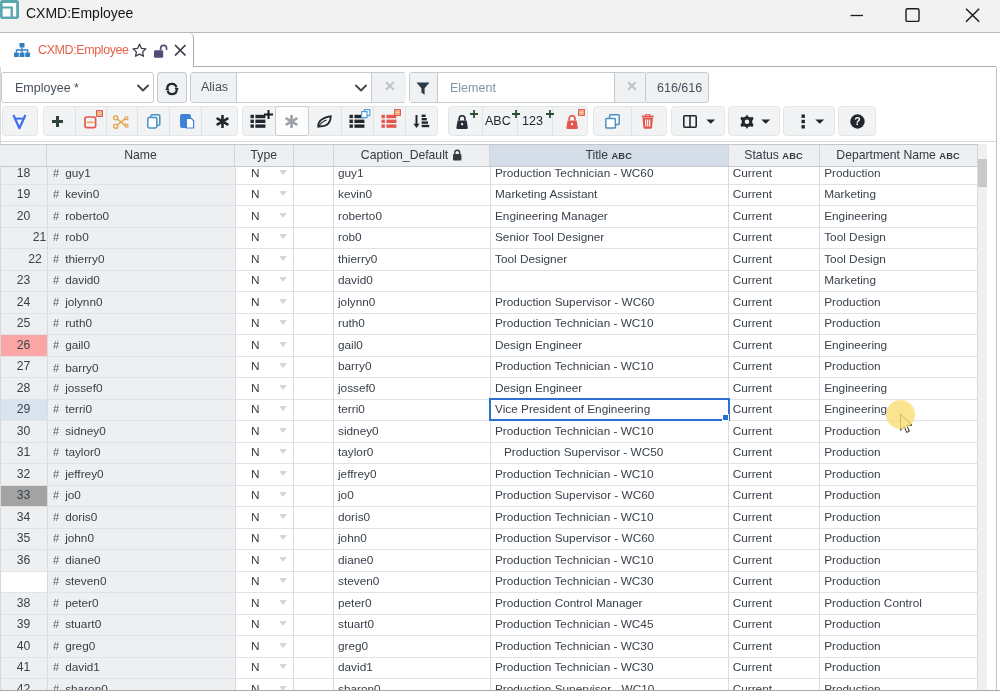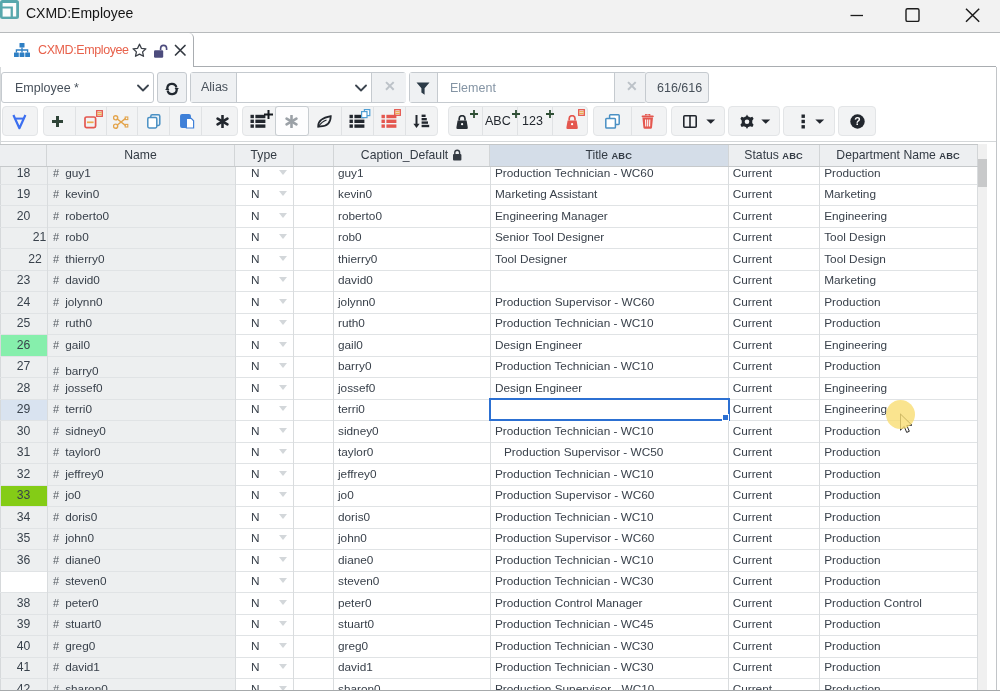--- a/index.html
+++ b/index.html
@@ -396,32 +396,32 @@
         <div class="cell numcell" style="left:0;top:0;width:47px;height:21.5px;background:#edeff0;line-height:21.5px;">25</div>
         <div class="cell gray" style="left:47px;top:0;width:188px;height:21.5px;line-height:21.5px;"><span style="color:#565d64;font-size:11px;margin-left:6px;">#</span><span style="margin-left:6px;">ruth0</span></div>
         <div class="cell" style="left:235px;top:0;width:58.5px;height:21.5px;line-height:21.5px;"><span style="margin-left:16px;">N</span><span style="position:absolute;right:7px;top:7.25px;width:0;height:0;border-left:4.5px solid transparent;border-right:4.5px solid transparent;border-top:5px solid #d3d7da;"></span></div>
         <div class="cell" style="left:333.5px;top:0;width:156.5px;height:21.5px;line-height:21.5px;padding-left:4.5px;">ruth0</div>
         <div class="cell" style="left:490px;top:0;width:238.7px;height:21.5px;line-height:21.5px;padding-left:5px;">Production Technician - WC10</div>
         <div class="cell" style="left:728.7px;top:0;width:91px;height:21.5px;line-height:21.5px;padding-left:4px;">Current</div>
         <div class="cell" style="left:819.7px;top:0;width:158px;height:21.5px;line-height:21.5px;padding-left:4.5px;">Production</div>
       </div>
       <div class="rline" style="top:267.5px;"></div>
       <div class="abs" style="left:0;top:268.0px;width:977.7px;height:21.5px;">
-        <div class="cell numcell" style="left:0;top:0;width:47px;height:21.5px;background:#86efac;line-height:21.5px;">26</div>
+        <div class="cell numcell" style="left:0;top:0;width:47px;height:21.5px;background:#fca5a5;line-height:21.5px;">26</div>
         <div class="cell gray" style="left:47px;top:0;width:188px;height:21.5px;line-height:21.5px;"><span style="color:#565d64;font-size:11px;margin-left:6px;">#</span><span style="margin-left:6px;">gail0</span></div>
         <div class="cell" style="left:235px;top:0;width:58.5px;height:21.5px;line-height:21.5px;"><span style="margin-left:16px;">N</span><span style="position:absolute;right:7px;top:7.25px;width:0;height:0;border-left:4.5px solid transparent;border-right:4.5px solid transparent;border-top:5px solid #d3d7da;"></span></div>
         <div class="cell" style="left:333.5px;top:0;width:156.5px;height:21.5px;line-height:21.5px;padding-left:4.5px;">gail0</div>
         <div class="cell" style="left:490px;top:0;width:238.7px;height:21.5px;line-height:21.5px;padding-left:5px;">Design Engineer</div>
         <div class="cell" style="left:728.7px;top:0;width:91px;height:21.5px;line-height:21.5px;padding-left:4px;">Current</div>
         <div class="cell" style="left:819.7px;top:0;width:158px;height:21.5px;line-height:21.5px;padding-left:4.5px;">Engineering</div>
       </div>
       <div class="rline" style="top:289.0px;"></div>
       <div class="abs" style="left:0;top:289.5px;width:977.7px;height:21.5px;">
         <div class="cell numcell" style="left:0;top:0;width:47px;height:21.5px;background:#edeff0;line-height:21.5px;">27</div>
-        <div class="cell gray" style="left:47px;top:0;width:188px;height:21.5px;line-height:30px;"><span style="color:#565d64;font-size:11px;margin-left:6px;">#</span><span style="margin-left:6px;">barry0</span></div>
+        <div class="cell gray" style="left:47px;top:0;width:188px;height:21.5px;line-height:24px;"><span style="color:#565d64;font-size:11px;margin-left:6px;">#</span><span style="margin-left:6px;">barry0</span></div>
         <div class="cell" style="left:235px;top:0;width:58.5px;height:21.5px;line-height:21.5px;"><span style="margin-left:16px;">N</span><span style="position:absolute;right:7px;top:7.25px;width:0;height:0;border-left:4.5px solid transparent;border-right:4.5px solid transparent;border-top:5px solid #d3d7da;"></span></div>
         <div class="cell" style="left:333.5px;top:0;width:156.5px;height:21.5px;line-height:21.5px;padding-left:4.5px;">barry0</div>
         <div class="cell" style="left:490px;top:0;width:238.7px;height:21.5px;line-height:21.5px;padding-left:5px;">Production Technician - WC10</div>
         <div class="cell" style="left:728.7px;top:0;width:91px;height:21.5px;line-height:21.5px;padding-left:4px;">Current</div>
         <div class="cell" style="left:819.7px;top:0;width:158px;height:21.5px;line-height:21.5px;padding-left:4.5px;">Production</div>
       </div>
       <div class="rline" style="top:310.5px;"></div>
       <div class="abs" style="left:0;top:311.0px;width:977.7px;height:21.5px;">
         <div class="cell numcell" style="left:0;top:0;width:47px;height:21.5px;background:#edeff0;line-height:21.5px;">28</div>
         <div class="cell gray" style="left:47px;top:0;width:188px;height:21.5px;line-height:21.5px;"><span style="color:#565d64;font-size:11px;margin-left:6px;">#</span><span style="margin-left:6px;">jossef0</span></div>
@@ -430,20 +430,21 @@
         <div class="cell" style="left:490px;top:0;width:238.7px;height:21.5px;line-height:21.5px;padding-left:5px;">Design Engineer</div>
         <div class="cell" style="left:728.7px;top:0;width:91px;height:21.5px;line-height:21.5px;padding-left:4px;">Current</div>
         <div class="cell" style="left:819.7px;top:0;width:158px;height:21.5px;line-height:21.5px;padding-left:4.5px;">Engineering</div>
       </div>
       <div class="rline" style="top:332.0px;"></div>
       <div class="abs" style="left:0;top:332.5px;width:977.7px;height:21.5px;">
         <div class="cell numcell" style="left:0;top:0;width:47px;height:21.5px;background:#d9e3f0;line-height:21.5px;">29</div>
         <div class="cell gray" style="left:47px;top:0;width:188px;height:21.5px;line-height:21.5px;"><span style="color:#565d64;font-size:11px;margin-left:6px;">#</span><span style="margin-left:6px;">terri0</span></div>
         <div class="cell" style="left:235px;top:0;width:58.5px;height:21.5px;line-height:21.5px;"><span style="margin-left:16px;">N</span><span style="position:absolute;right:7px;top:7.25px;width:0;height:0;border-left:4.5px solid transparent;border-right:4.5px solid transparent;border-top:5px solid #d3d7da;"></span></div>
         <div class="cell" style="left:333.5px;top:0;width:156.5px;height:21.5px;line-height:21.5px;padding-left:4.5px;">terri0</div>
+        <div class="cell" style="left:490px;top:0;width:238.7px;height:21.5px;line-height:21.5px;padding-left:5px;">Vice President of Engineering</div>
         <div class="cell" style="left:728.7px;top:0;width:91px;height:21.5px;line-height:21.5px;padding-left:4px;">Current</div>
         <div class="cell" style="left:819.7px;top:0;width:158px;height:21.5px;line-height:21.5px;padding-left:4.5px;">Engineering</div>
       </div>
       <div class="rline" style="top:353.5px;"></div>
       <div class="abs" style="left:0;top:354.0px;width:977.7px;height:21.5px;">
         <div class="cell numcell" style="left:0;top:0;width:47px;height:21.5px;background:#edeff0;line-height:21.5px;">30</div>
         <div class="cell gray" style="left:47px;top:0;width:188px;height:21.5px;line-height:21.5px;"><span style="color:#565d64;font-size:11px;margin-left:6px;">#</span><span style="margin-left:6px;">sidney0</span></div>
         <div class="cell" style="left:235px;top:0;width:58.5px;height:21.5px;line-height:21.5px;"><span style="margin-left:16px;">N</span><span style="position:absolute;right:7px;top:7.25px;width:0;height:0;border-left:4.5px solid transparent;border-right:4.5px solid transparent;border-top:5px solid #d3d7da;"></span></div>
         <div class="cell" style="left:333.5px;top:0;width:156.5px;height:21.5px;line-height:21.5px;padding-left:4.5px;">sidney0</div>
         <div class="cell" style="left:490px;top:0;width:238.7px;height:21.5px;line-height:21.5px;padding-left:5px;">Production Technician - WC10</div>
@@ -465,21 +466,21 @@
         <div class="cell numcell" style="left:0;top:0;width:47px;height:21.5px;background:#edeff0;line-height:21.5px;">32</div>
         <div class="cell gray" style="left:47px;top:0;width:188px;height:21.5px;line-height:21.5px;"><span style="color:#565d64;font-size:11px;margin-left:6px;">#</span><span style="margin-left:6px;">jeffrey0</span></div>
         <div class="cell" style="left:235px;top:0;width:58.5px;height:21.5px;line-height:21.5px;"><span style="margin-left:16px;">N</span><span style="position:absolute;right:7px;top:7.25px;width:0;height:0;border-left:4.5px solid transparent;border-right:4.5px solid transparent;border-top:5px solid #d3d7da;"></span></div>
         <div class="cell" style="left:333.5px;top:0;width:156.5px;height:21.5px;line-height:21.5px;padding-left:4.5px;">jeffrey0</div>
         <div class="cell" style="left:490px;top:0;width:238.7px;height:21.5px;line-height:21.5px;padding-left:5px;">Production Technician - WC10</div>
         <div class="cell" style="left:728.7px;top:0;width:91px;height:21.5px;line-height:21.5px;padding-left:4px;">Current</div>
         <div class="cell" style="left:819.7px;top:0;width:158px;height:21.5px;line-height:21.5px;padding-left:4.5px;">Production</div>
       </div>
       <div class="rline" style="top:418.0px;"></div>
       <div class="abs" style="left:0;top:418.5px;width:977.7px;height:21.5px;">
-        <div class="cell numcell" style="left:0;top:0;width:47px;height:21.5px;background:#84cc16;line-height:21.5px;">33</div>
+        <div class="cell numcell" style="left:0;top:0;width:47px;height:21.5px;background:#a3a3a3;line-height:21.5px;">33</div>
         <div class="cell gray" style="left:47px;top:0;width:188px;height:21.5px;line-height:21.5px;"><span style="color:#565d64;font-size:11px;margin-left:6px;">#</span><span style="margin-left:6px;">jo0</span></div>
         <div class="cell" style="left:235px;top:0;width:58.5px;height:21.5px;line-height:21.5px;"><span style="margin-left:16px;">N</span><span style="position:absolute;right:7px;top:7.25px;width:0;height:0;border-left:4.5px solid transparent;border-right:4.5px solid transparent;border-top:5px solid #d3d7da;"></span></div>
         <div class="cell" style="left:333.5px;top:0;width:156.5px;height:21.5px;line-height:21.5px;padding-left:4.5px;">jo0</div>
         <div class="cell" style="left:490px;top:0;width:238.7px;height:21.5px;line-height:21.5px;padding-left:5px;">Production Supervisor - WC60</div>
         <div class="cell" style="left:728.7px;top:0;width:91px;height:21.5px;line-height:21.5px;padding-left:4px;">Current</div>
         <div class="cell" style="left:819.7px;top:0;width:158px;height:21.5px;line-height:21.5px;padding-left:4.5px;">Production</div>
       </div>
       <div class="rline" style="top:439.5px;"></div>
       <div class="abs" style="left:0;top:440.0px;width:977.7px;height:21.5px;">
         <div class="cell numcell" style="left:0;top:0;width:47px;height:21.5px;background:#edeff0;line-height:21.5px;">34</div>

